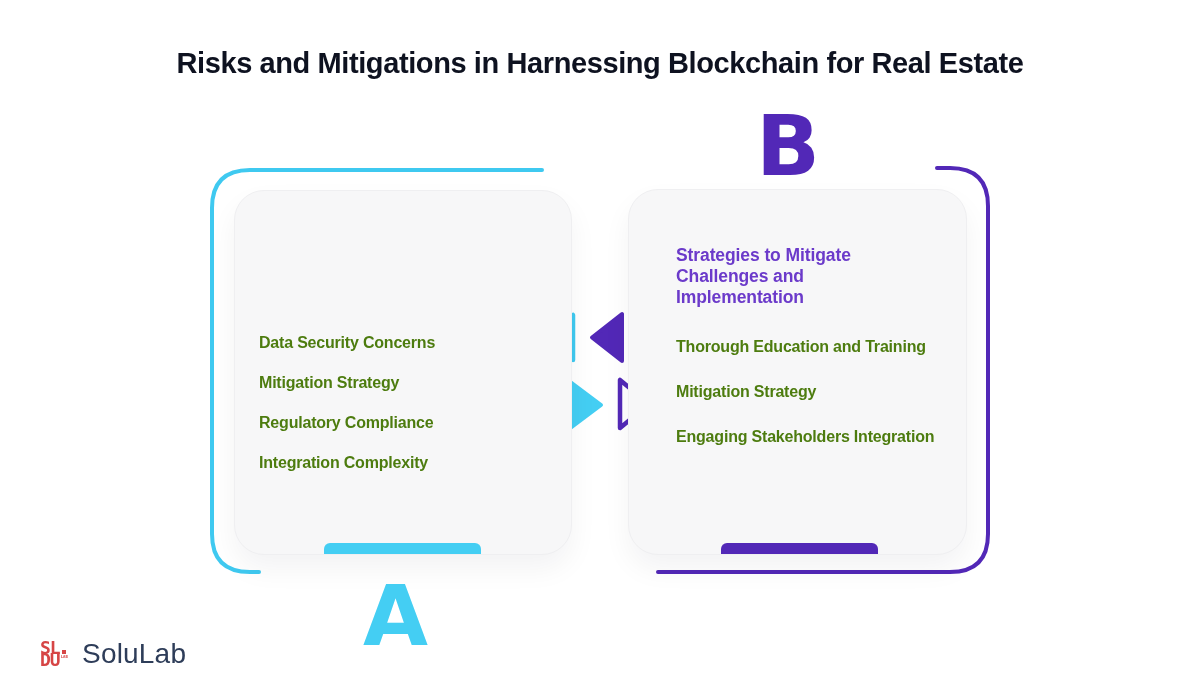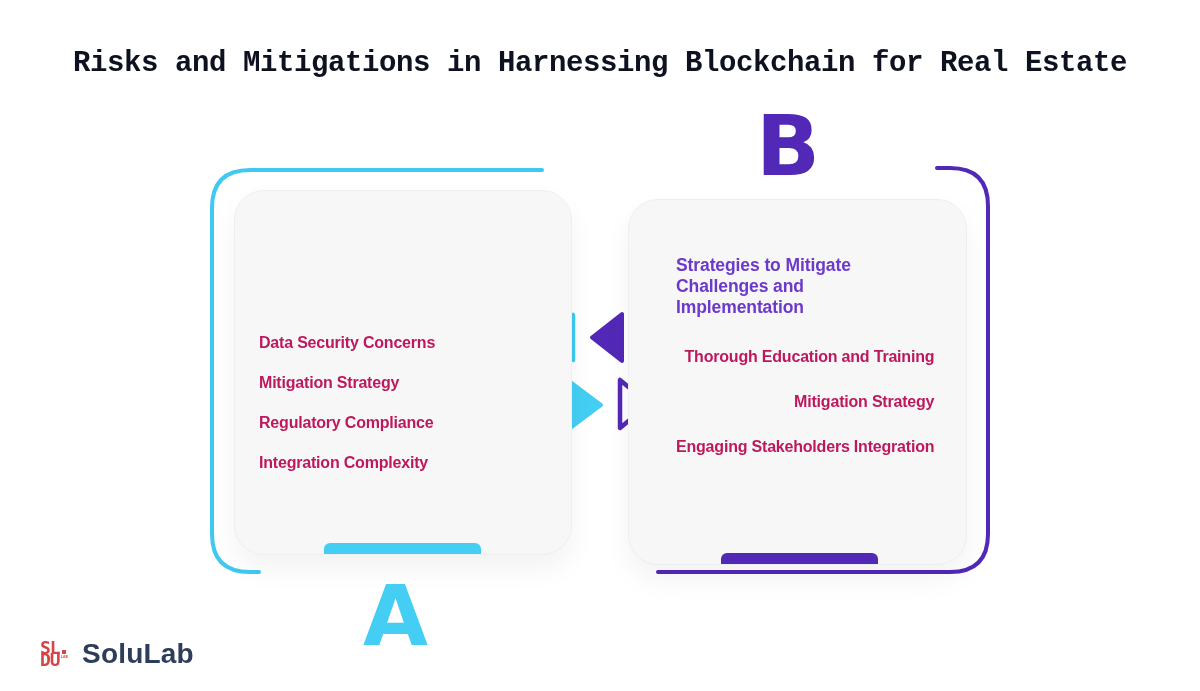--- a/index.html
+++ b/index.html
@@ -8,51 +8,51 @@
     background:#ffffff;
     font-family:"Liberation Sans", sans-serif;
     position:relative;
     overflow:hidden;
   }
   .canvas{position:absolute;left:0;top:0;width:1200px;height:691px;}
 
   .title{
     position:absolute;left:0;top:47px;width:1200px;
     text-align:center;
-    font-family:Liberation Mono, monospace;
+    font-family:Liberation Sans, sans-serif;
     font-size:29px;font-weight:800;letter-spacing:-0.4px;
     color:#0E1220;
   }
 
   .shape-layer{position:absolute;left:0;top:0;width:1200px;height:691px;pointer-events:none;}
 
   .card{
     position:absolute;
     background:#F7F7F8;
     border:1px solid #EFEFF1;
     border-radius:30px;
     box-shadow:0 14px 28px rgba(20,20,40,0.05);
   }
   .card-a{left:234px;top:190px;width:336px;height:363px;}
-  .card-b{left:628px;top:199px;width:337px;height:364px;}
+  .card-b{left:628px;top:189px;width:337px;height:364px;}
 
   .card-heading{
     position:absolute;
     font-size:17.5px;font-weight:700;line-height:21px;
     white-space:pre-line;
     letter-spacing:-0.1px;
   }
   .card-a .card-heading{left:24px;top:53px;width:250px;color:#4FD1F7;}
   .card-b .card-heading{left:47px;top:55px;width:240px;color:#6B3ACA;}
 
   .items{position:absolute;margin:0;padding:0;list-style:none;}
   .card-a .items{left:24px;top:143px;}
-  .card-b .items{left:47px;top:148px;text-align:right;}
+  .card-b .items{left:47px;top:148px;}
   .items li{
-    font-size:16px;font-weight:700;color:#be185d;
+    font-size:16px;font-weight:700;color:#4d7c0f;
     letter-spacing:-0.2px;white-space:nowrap;
   }
   .card-a .items li{height:40px;}
   .card-b .items li{height:45px;}
 
   .bottom-bar{
     position:absolute;bottom:0;height:11px;width:157px;
     border-radius:6px 6px 0 0;
   }
   .bar-a{left:89px;background:#44CEF3;}
@@ -81,21 +81,21 @@
     color:#D64545;letter-spacing:-1px;
   }
   .mark-side{
     display:flex;flex-direction:column;justify-content:center;align-items:center;
     font-family:"DejaVu Sans Mono", monospace;
     font-size:4px;line-height:4px;font-weight:700;color:#D64545;
     margin-left:1px;
   }
   .mark-side .sq{width:4px;height:4px;background:#D64545;margin-bottom:1px;}
   .brand-text{
-    font-size:28px;font-weight:700;color:#2E3D59;letter-spacing:0.2px;
+    font-size:28px;font-weight:400;color:#2E3D59;letter-spacing:0.2px;
   }
 </style>
 </head>
 <body>
 
 <div class="canvas">
 
   <div class="title">Risks and Mitigations in Harnessing Blockchain for Real Estate</div>
 
   <svg class="shape-layer" width="1200" height="691" viewBox="0 0 1200 691">

